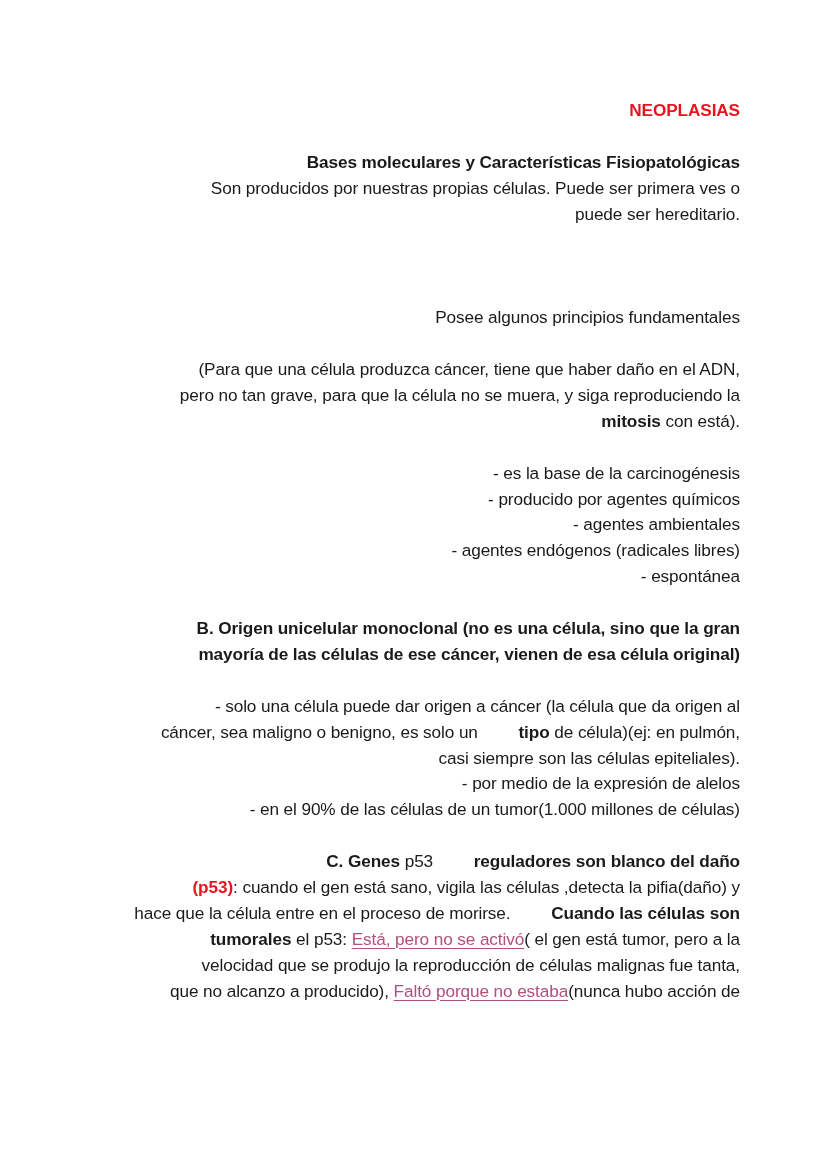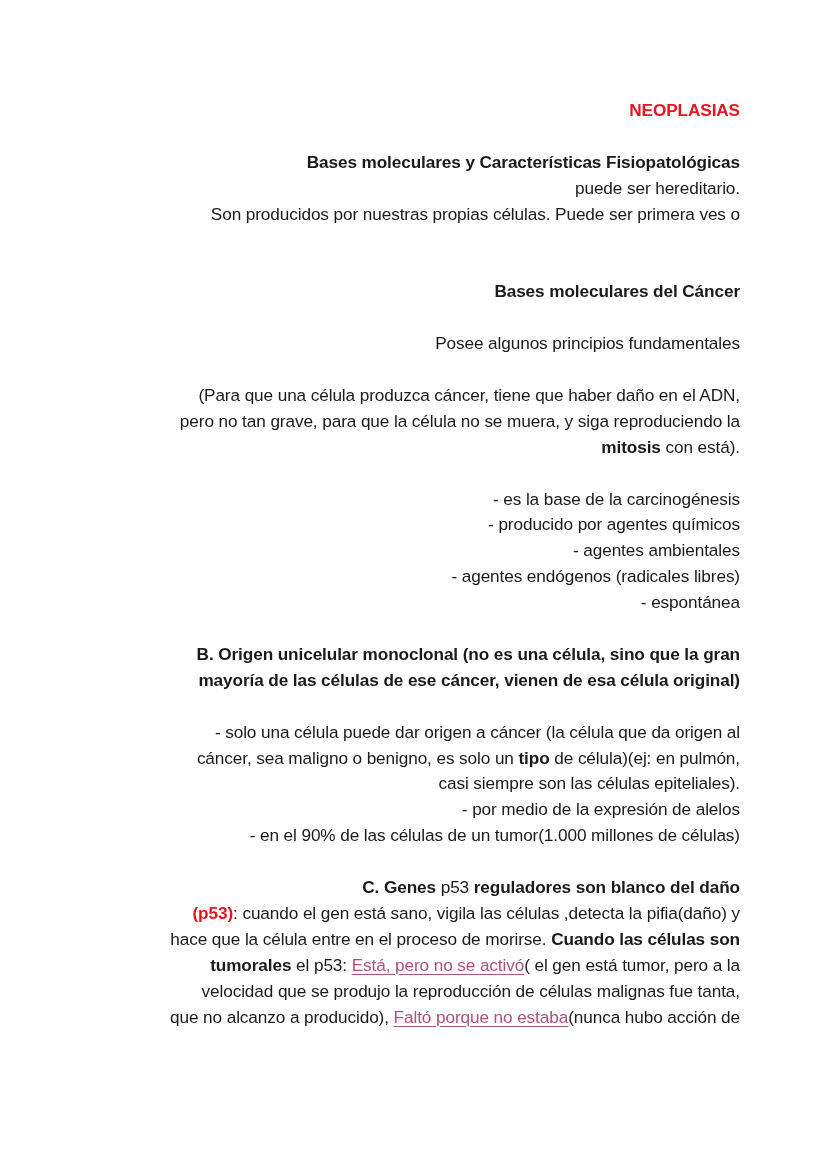--- a/index.html
+++ b/index.html
@@ -7,37 +7,36 @@
   .page {
     position: absolute; left: 100px; top: 98px; width: 640px;
     font-family: "Liberation Sans", sans-serif;
     font-size: 17.2px; line-height: 25.9px; color: #1a1a1a;
     letter-spacing: -0.1px;
   }
   p { margin: 0; text-align: right; }
   .gap { height: 25.9px; }
   .gap2 { height: 51.8px; }
   .title { color: #e8141e; font-weight: bold; }
-  b { font-weight: bold; }
+  b { font-weight: bold; margin-left: 36px; }
   .red { color: #e8141e; font-weight: bold; }
   .link { color: #b0507f; text-decoration: underline; text-underline-offset: 3px; text-decoration-thickness: 1px; }
 </style>
 </head>
 <body>
 
 <div class="page">
   <p class="title">NEOPLASIAS</p>
   <div class="gap"></div>
 
   <p><b>Bases moleculares y Características Fisiopatológicas</b></p>
+  <p>Son producidos por nuestras propias células. Puede ser primera ves o</p>
   <p>puede ser hereditario.</p>
-  <p>Son producidos por nuestras propias células. Puede ser primera ves o</p>
   <div class="gap2"></div>
 
-  <p><b>Bases moleculares del Cáncer</b></p>
   <div class="gap"></div>
   <p>Posee algunos principios fundamentales</p>
   <div class="gap"></div>
 
   <p>(Para que una célula produzca cáncer, tiene que haber daño en el ADN,</p>
   <p>pero no tan grave, para que la célula no se muera, y siga reproduciendo la</p>
   <p><b>mitosis</b><span> con está).</span></p>
   <div class="gap"></div>
 
   <p>- es la base de la carcinogénesis</p>

